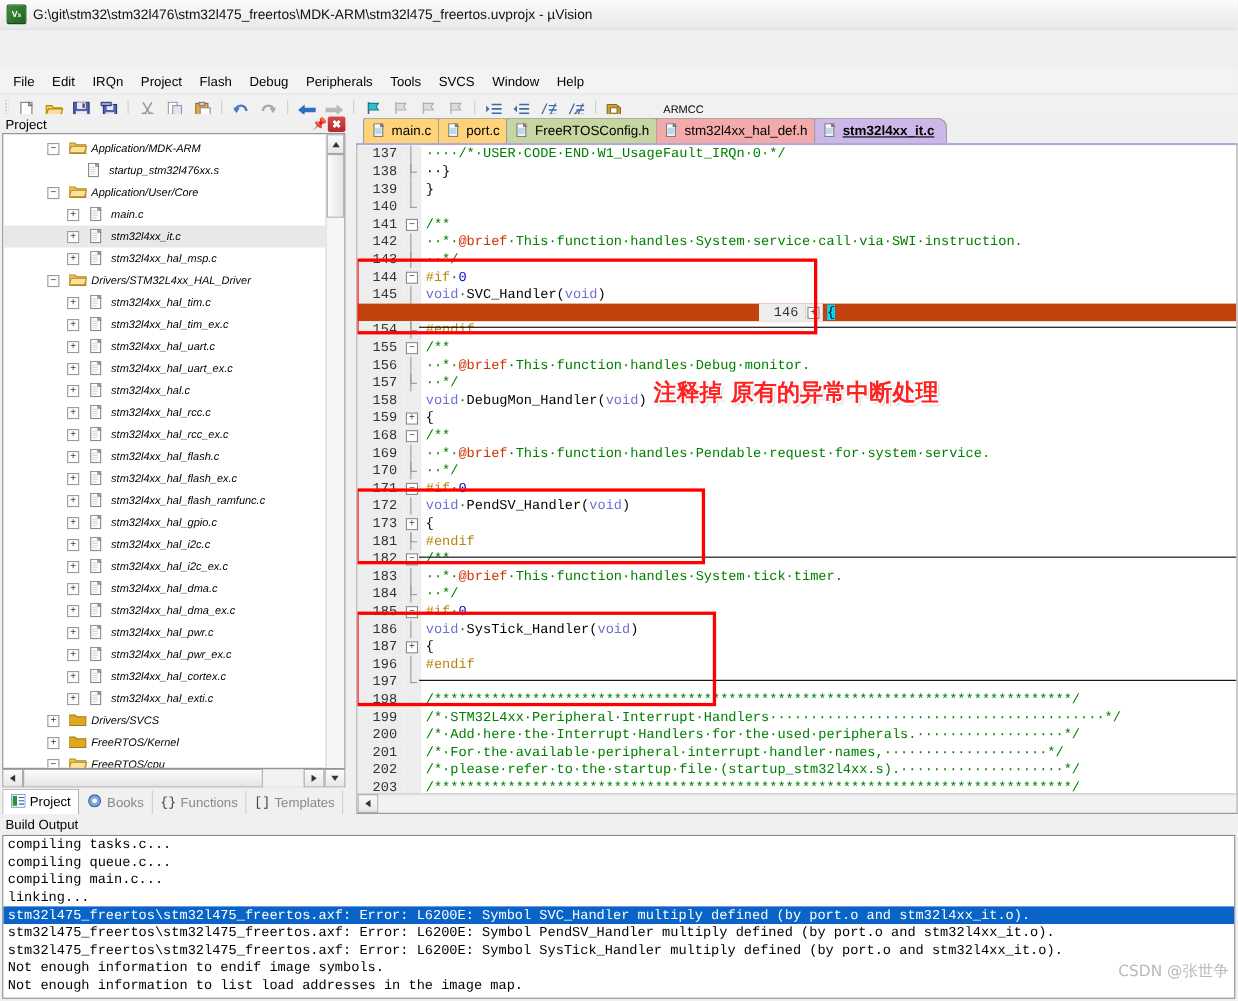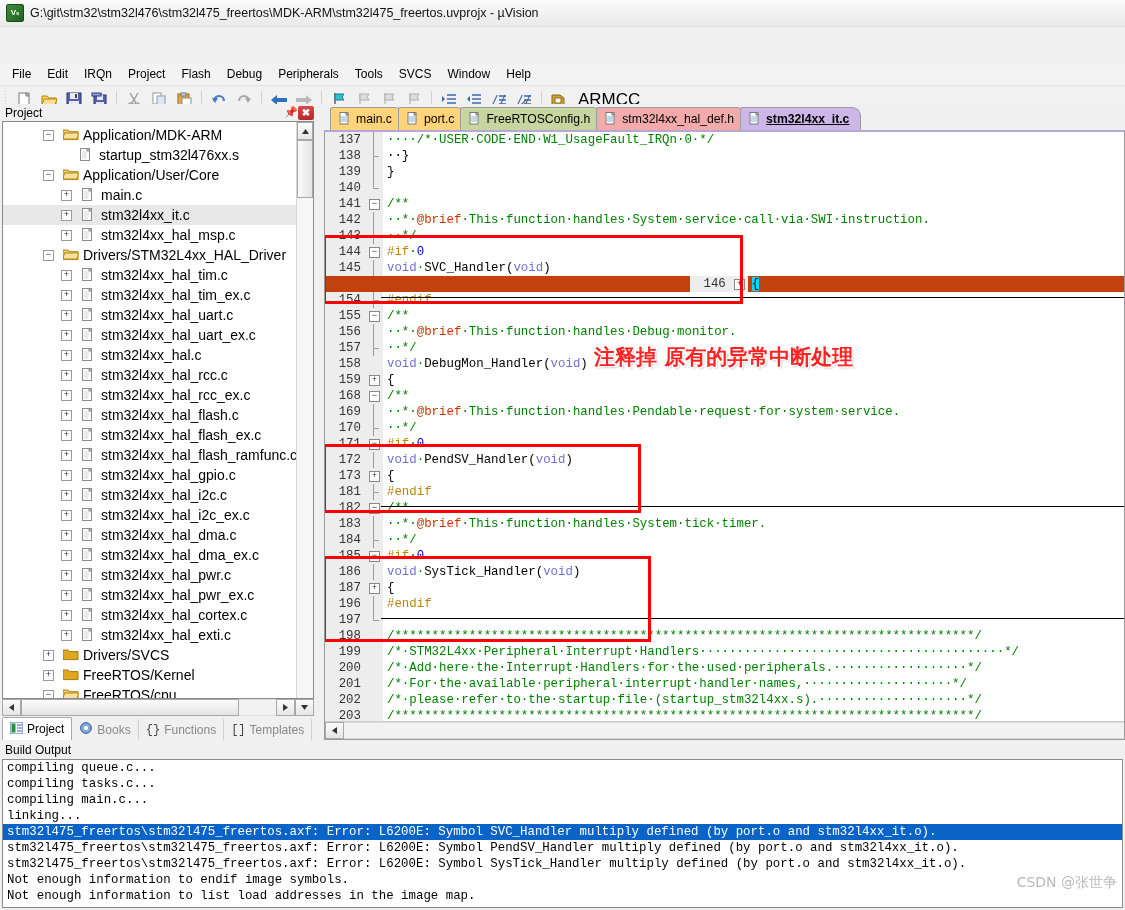--- a/index.html
+++ b/index.html
@@ -44,21 +44,21 @@
     background:#f1f1f1;border-bottom:1px solid #e2e2e2;
     padding-left:4px;gap:1px;
   }
   .tb-grip{width:4px;height:20px;margin-right:3px;
     background-image:radial-gradient(#c8c8c8 35%,transparent 36%);
     background-size:3px 3px;}
   .tbtn{width:22px;height:22px;display:flex;align-items:center;justify-content:center;
         border:1px solid transparent;border-radius:2px;cursor:default;}
   .tbtn svg{display:block;}
   .tsep{width:1px;height:18px;background:#d0d0d0;margin:0 4px;}
-  .tlabel{font-size:17px;padding:0 6px;color:#000;}
+  .tlabel{font-size:10px;padding:0 6px;color:#000;margin-left:25px;}
   .tdrop{width:11px;height:22px;display:flex;align-items:center;justify-content:center;cursor:default;}
   .tdrop:after{content:"";border-left:3px solid transparent;border-right:3px solid transparent;border-top:4px solid #333;}
 
   .projsel{
     display:flex;align-items:center;height:20px;margin-left:6px;
   }
   .projsel .val{font-size:12.5px;padding:0 6px;min-width:140px;color:#000;}
   .projsel .arrowbox{
     width:19px;height:19px;border:1px solid #b9b9b9;background:linear-gradient(#fdfdfd,#eeeeee);
     display:flex;align-items:center;justify-content:center;border-radius:2px;cursor:default;}
@@ -79,21 +79,21 @@
             display:flex;align-items:center;justify-content:center;border-radius:2px;cursor:default;font-weight:bold;}
   .pp-body{flex:1;margin:0 2px;border:1px solid #8a8a8a;background:#fff;display:flex;overflow:hidden;position:relative;}
   .tree{flex:1;overflow:hidden;padding:3px 0 0 0;font-size:12px;position:relative;}
   .trow{height:20px;display:flex;align-items:center;white-space:nowrap;cursor:default;}
   .trow.sel{background:#e8e8e8;}
   .tbox{width:9px;height:9px;border:1px solid #9a9a9a;background:#fff;color:#333;
         font-size:9px;line-height:7px;text-align:center;margin-right:3px;flex:0 0 9px;cursor:default;
         font-family:"Liberation Sans",sans-serif;}
   .tboxspace{width:12px;flex:0 0 12px;}
   .ticon{width:16px;height:14px;margin-right:4px;flex:0 0 16px;}
-  .tlbl{color:#000;font-size:14px;}
+  .tlbl{color:#000;font-size:10px;font-style:italic;}
 
   .tree-vsb{width:16px;background:#f0f0f0;border-left:1px solid #d5d5d5;display:flex;flex-direction:column;}
   .sb-arrow{height:16px;background:linear-gradient(#fbfbfb,#e6e6e6);border:1px solid #a8a8a8;
             display:flex;align-items:center;justify-content:center;cursor:default;}
   .sb-thumb{background:linear-gradient(to right,#fcfcfc,#e4e4e4);border:1px solid #a8a8a8;margin:0;}
   .sb-track{flex:1;background:#f6f6f6;}
 
   .pp-hsb{height:17px;margin:0 2px;display:flex;background:#f0f0f0;}
   .hsb-arrow{width:17px;background:linear-gradient(#fbfbfb,#e6e6e6);border:1px solid #a8a8a8;
              display:flex;align-items:center;justify-content:center;cursor:default;}
@@ -1044,22 +1044,22 @@
             </div>
           <div class="hsb-track" style="flex:1"></div>
         </div>
       </div>
     </div>
   </div>
 
   <div class="build">
     <div class="build-head">Build Output</div>
     <div class="build-body" id="buildbody">
+        <div class="bline">compiling tasks.c...</div>
         <div class="bline">compiling queue.c...</div>
-        <div class="bline">compiling tasks.c...</div>
         <div class="bline">compiling main.c...</div>
         <div class="bline">linking...</div>
         <div class="bline sel">stm32l475_freertos\stm32l475_freertos.axf: Error: L6200E: Symbol SVC_Handler multiply defined (by port.o and stm32l4xx_it.o).</div>
         <div class="bline">stm32l475_freertos\stm32l475_freertos.axf: Error: L6200E: Symbol PendSV_Handler multiply defined (by port.o and stm32l4xx_it.o).</div>
         <div class="bline">stm32l475_freertos\stm32l475_freertos.axf: Error: L6200E: Symbol SysTick_Handler multiply defined (by port.o and stm32l4xx_it.o).</div>
         <div class="bline">Not enough information to endif image symbols.</div>
         <div class="bline">Not enough information to list load addresses in the image map.</div>
       </div>
     <div class="watermark">CSDN @张世争</div>
   </div>

